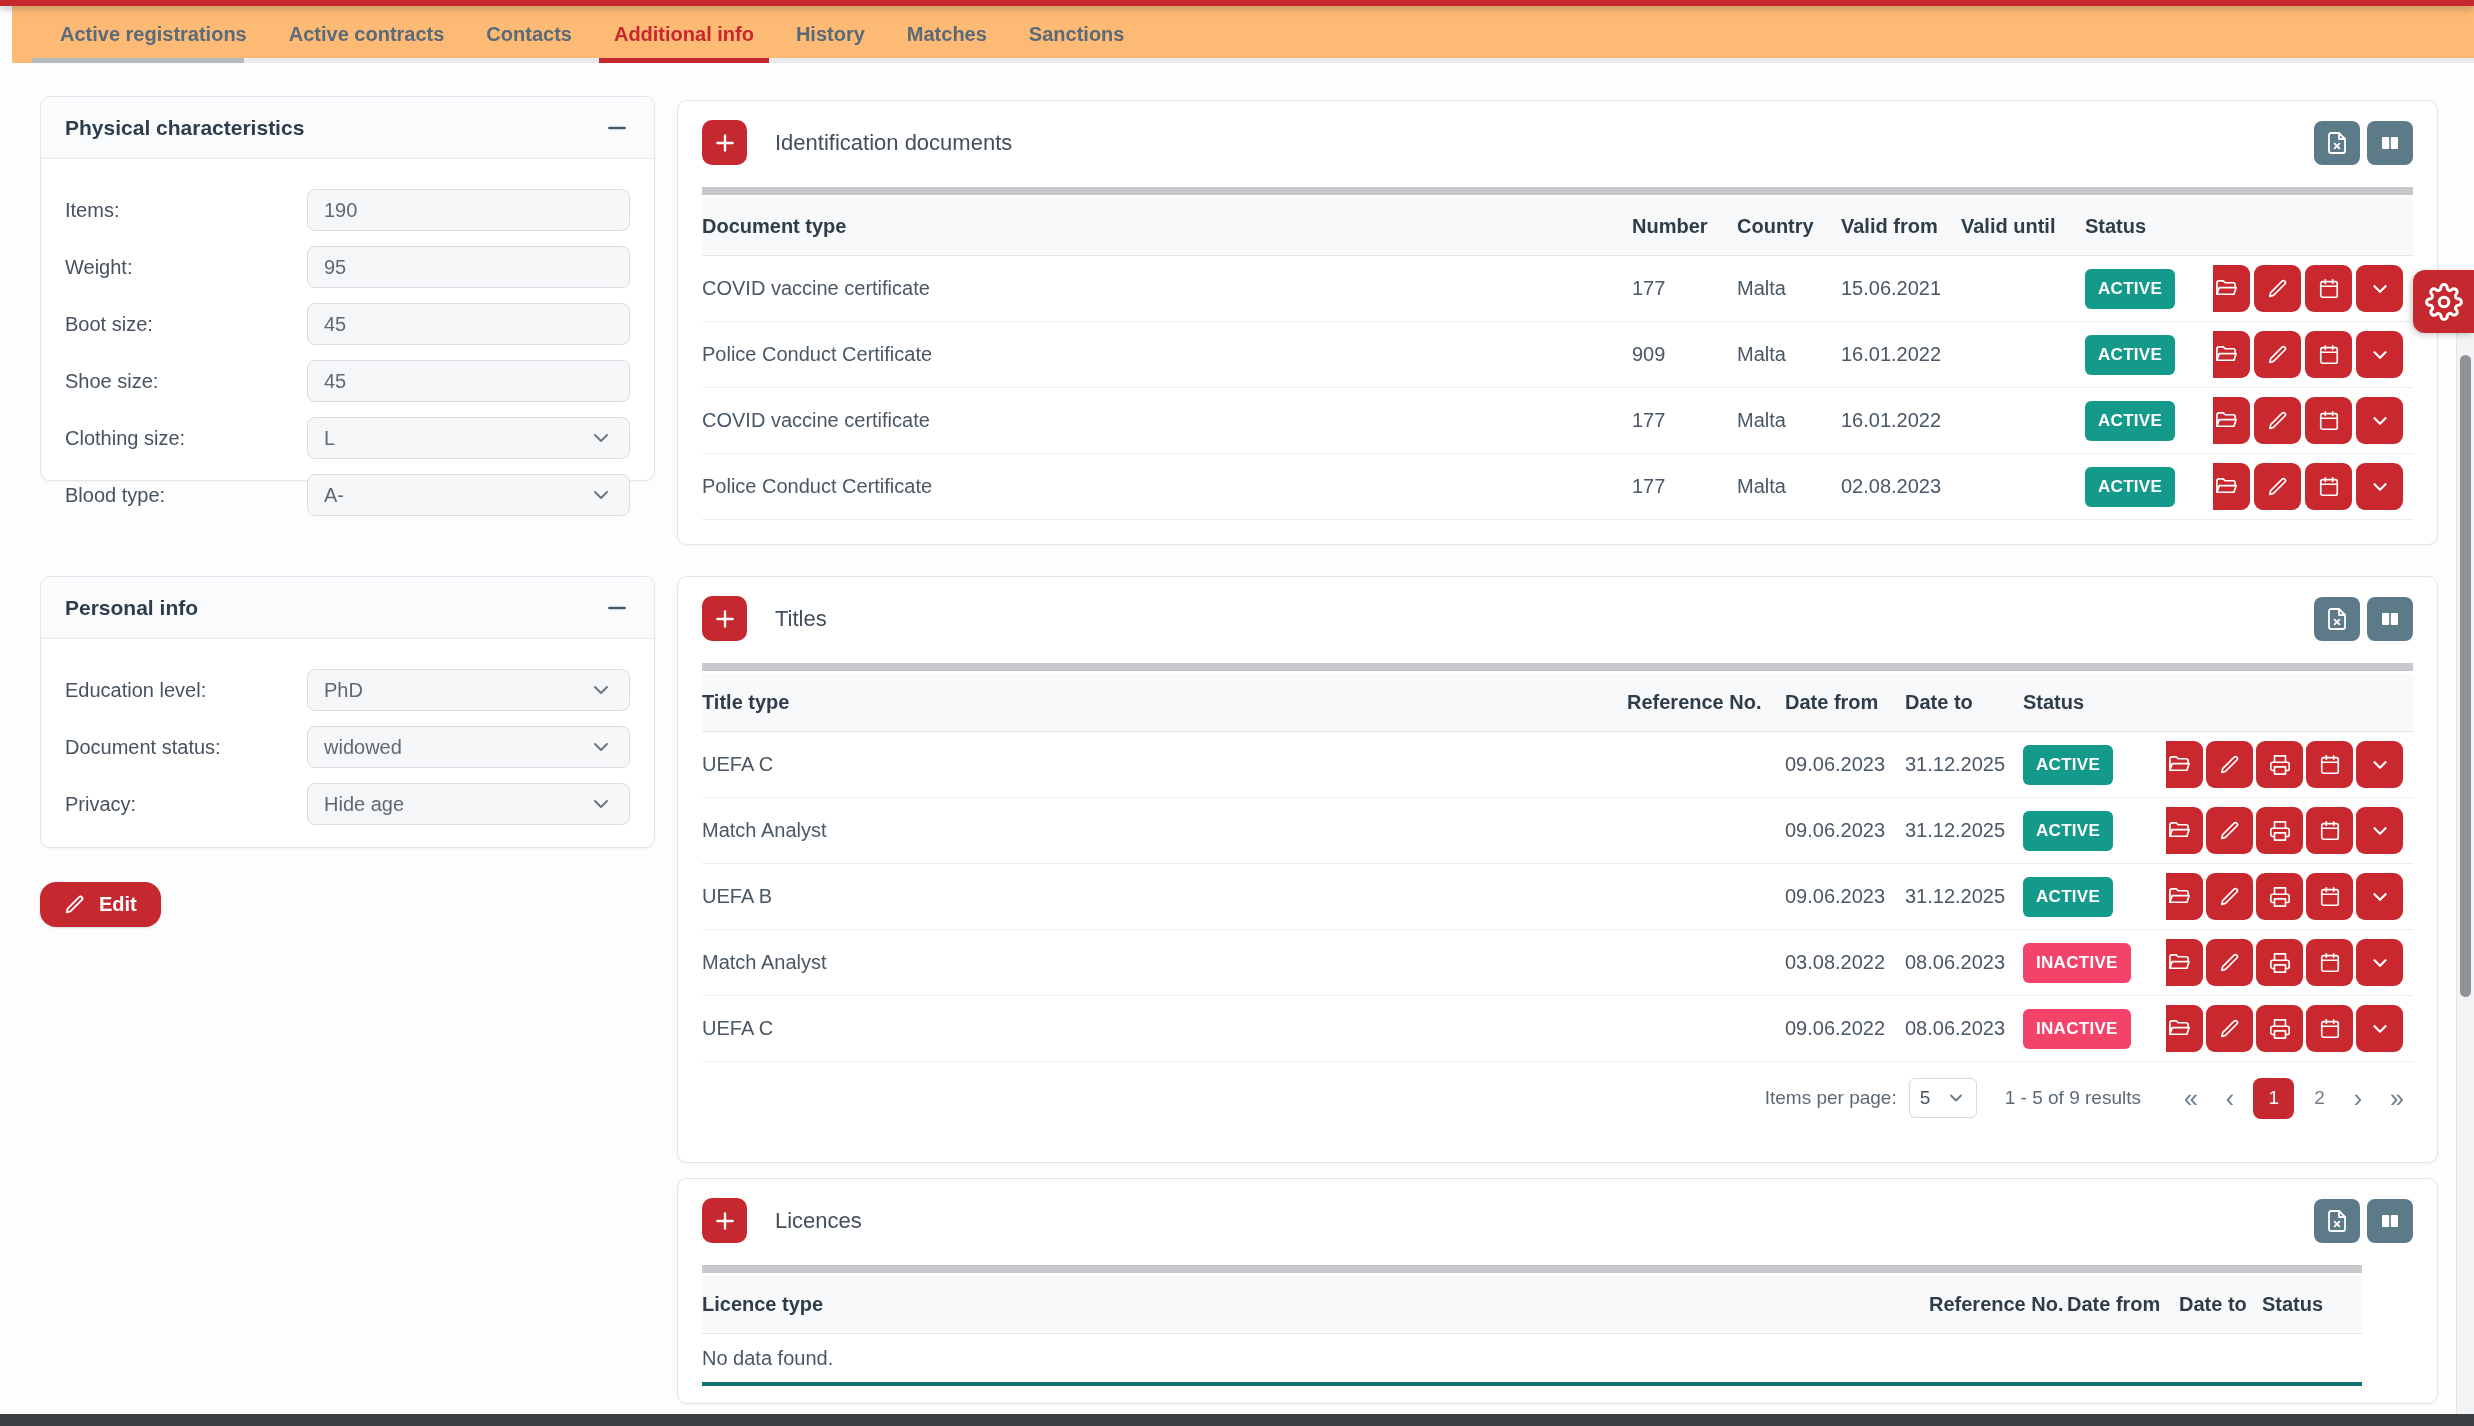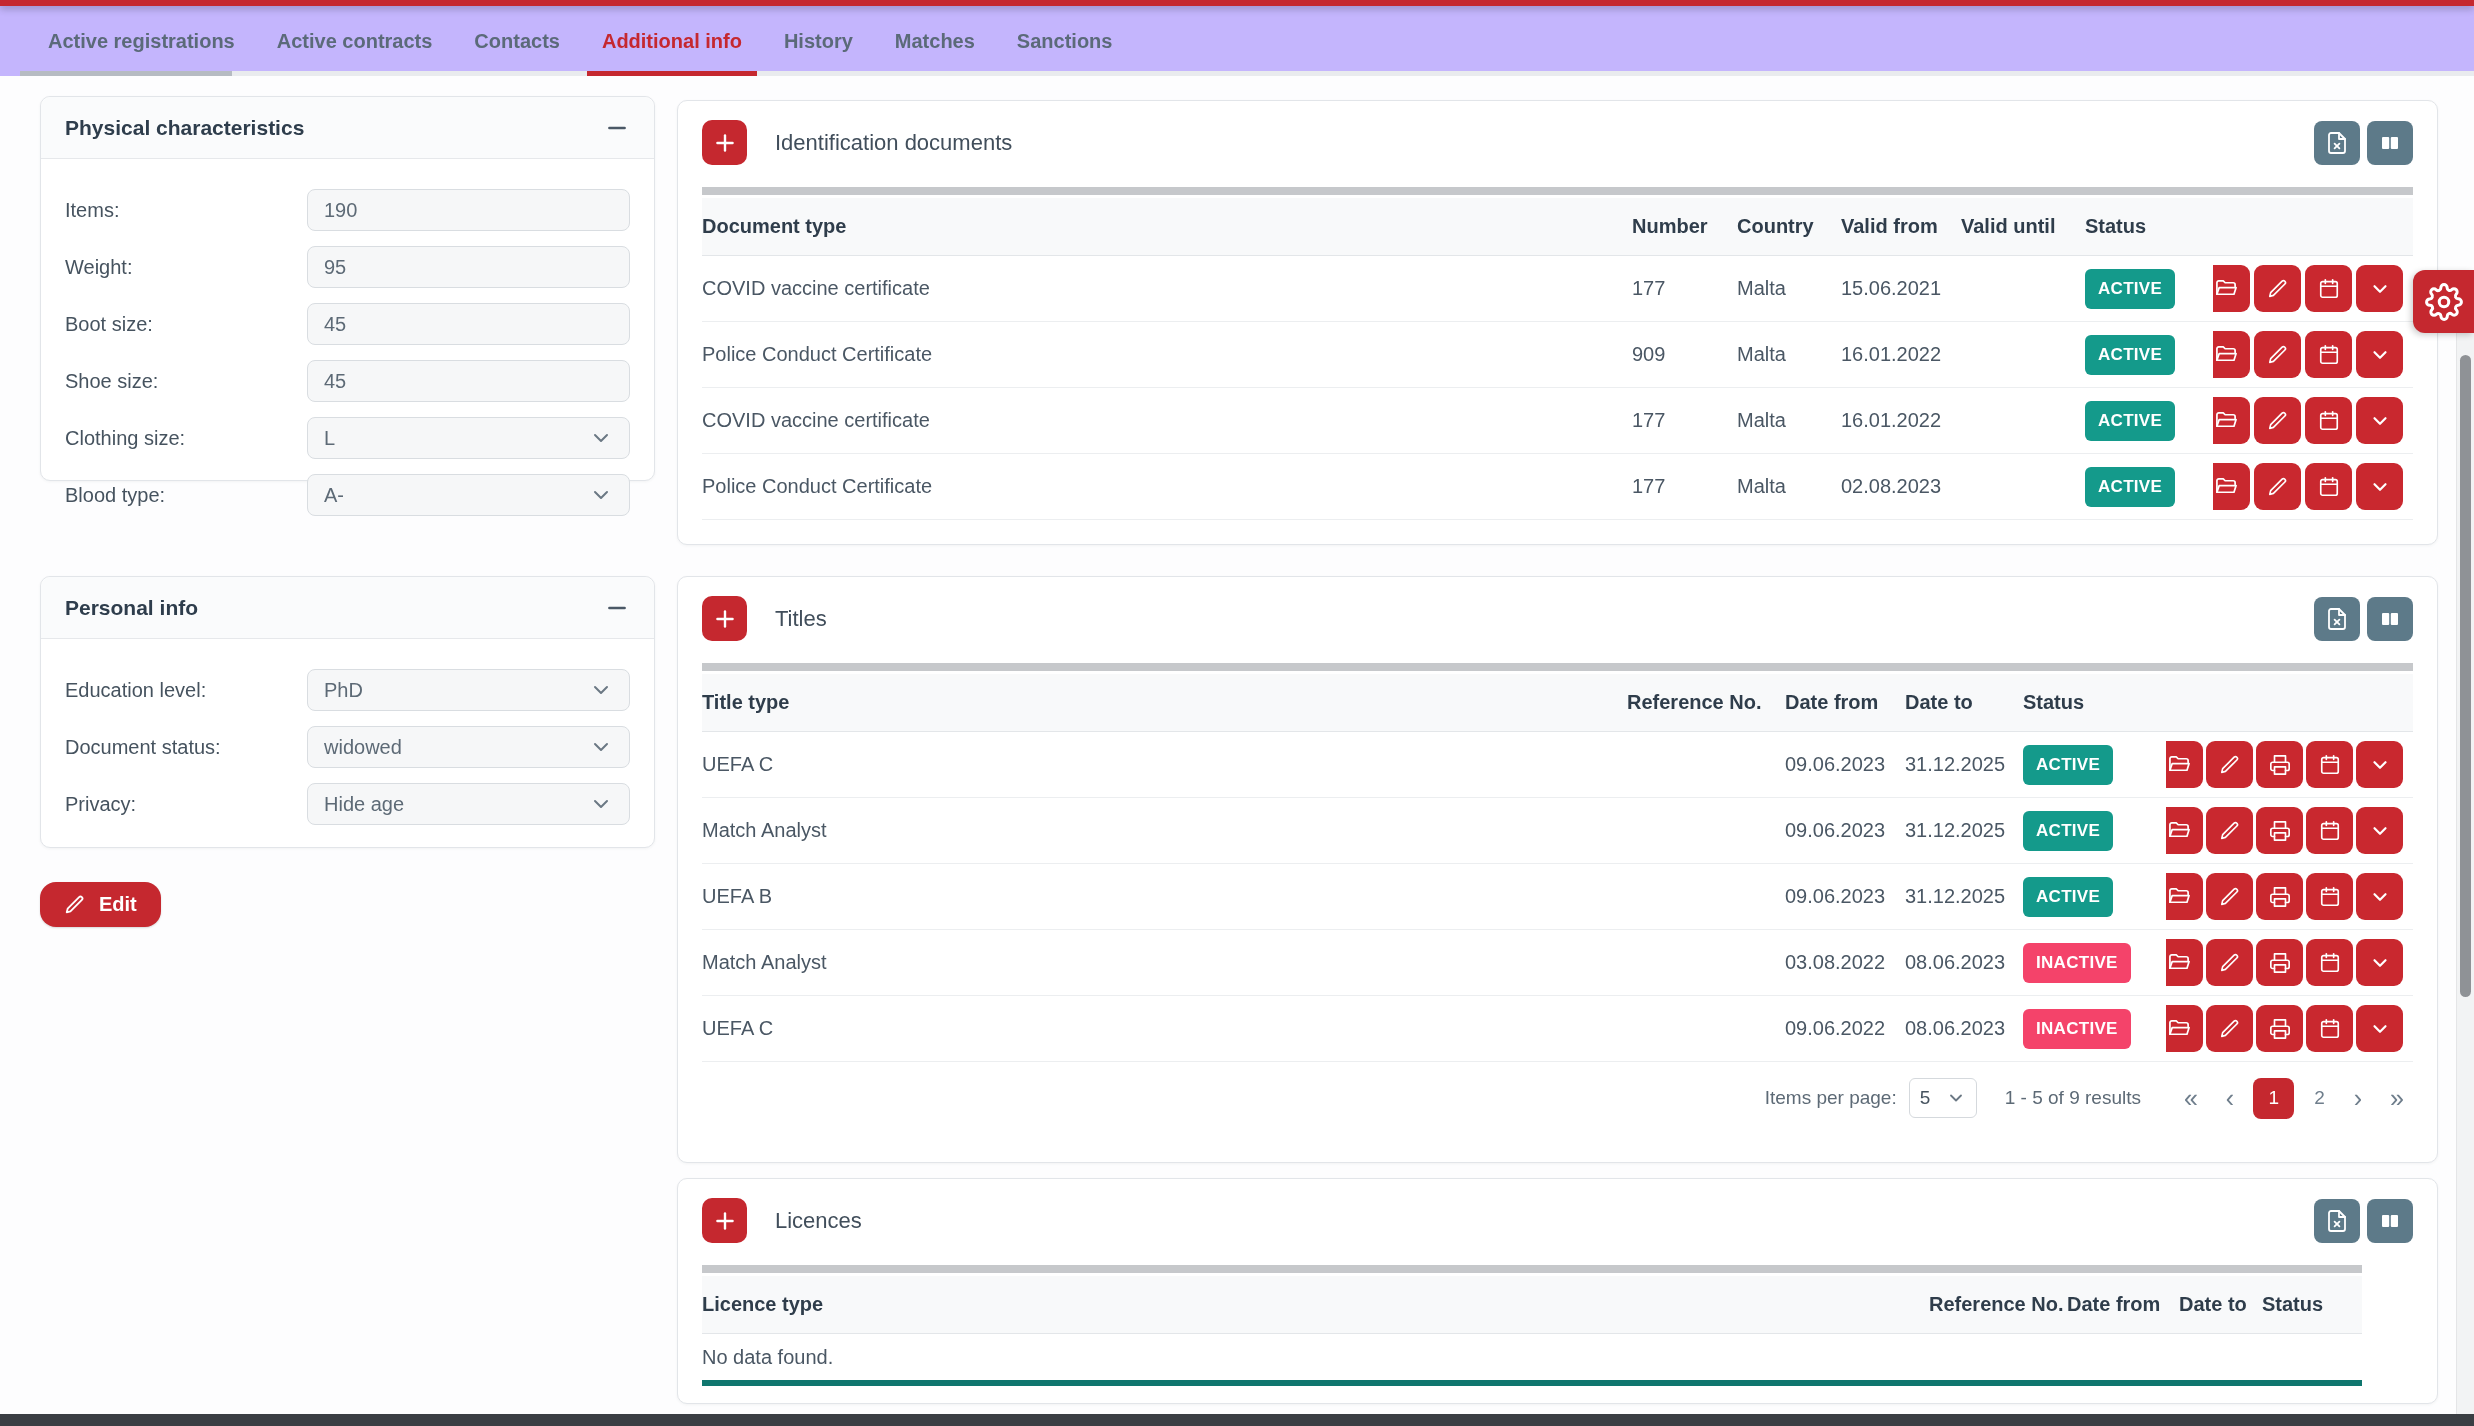--- a/index.html
+++ b/index.html
@@ -6,21 +6,21 @@
   html,body { width:2474px; height:1426px; }
   body {
     position:relative; overflow:hidden;
     background:#fdfdfe;
     font-family:"Liberation Sans","DejaVu Sans",sans-serif;
     color:#45525f;
   }
   
   .topbar { position:absolute; top:0; left:0; right:0; height:6px; background:#c5282f;
             box-shadow:0 3px 7px rgba(30,35,40,.28); z-index:9; }
-  .tabbar { position:absolute; top:6px; left:0; right:0; height:70px; background:#c4b5fd; z-index:8; }
+  .tabbar { position:absolute; top:6px; left:12px; right:0; height:57px; background:#fdba74; z-index:8; }
   .tabbar-line { position:absolute; bottom:0; left:20px; right:0; height:5px; background:#e9ebee; }
   .tab-scroll-thumb { position:absolute; bottom:0; left:20px; width:212px; height:5px; background:#b6bbc2; z-index:2; }
   .tabs { display:flex; gap:42px; padding-left:48px; height:100%; align-items:center; }
   .tab { position:relative; font-size:20px; font-weight:bold; color:#5b6a79; height:100%;
          display:flex; align-items:center; cursor:pointer; white-space:nowrap; }
   .tab.active { color:#c5282f; }
   .tab.active::after { content:""; position:absolute; left:-15px; right:-15px; bottom:0; height:5px;
                        background:#c5282f; z-index:3; }
   
   .card { position:absolute; background:#fff; border:1px solid #e2e5e9; border-radius:10px;
@@ -71,21 +71,21 @@
   .t-type{flex:1;} .t-ref{width:158px;} .t-from{width:120px;} .t-to{width:118px;}
   .t-status{width:143px;} .t-actions{width:247px; display:flex; gap:3px; justify-content:flex-end;}
   .l-type{flex:1;} .l-ref{width:138px;} .l-from{width:112px;} .l-to{width:83px;} .l-status{width:100px;}
   .badge { display:inline-block; padding:10px 13px; border-radius:6px; color:#fff;
            font-weight:bold; font-size:17px; letter-spacing:.3px; }
   .badge-active { background:#149a8b; }
   .badge-inactive { background:#f4436a; }
   .row-btn { width:47px; height:47px; border-radius:9px; background:#c9282f; color:#fff;
              display:flex; align-items:center; justify-content:center; cursor:pointer; flex:0 0 auto; }
   .empty-row { height:52px; display:flex; align-items:center; font-size:20px; color:#4a5764;
-               border-bottom:6px solid #0f766e; }
+               border-bottom:4px solid #0f766e; }
   
   .pagination { display:flex; align-items:center; justify-content:flex-end; height:72px;
                 margin:0 24px; font-size:19px; color:#5d6a76; }
   .pp-label { margin-right:12px; }
   .pp-select { width:68px; height:40px; border:1px solid #d5d9dd; border-radius:6px; background:#fff;
                display:flex; align-items:center; justify-content:space-between; padding:0 10px;
                cursor:pointer; color:#46535f; }
   .pp-results { margin-left:28px; }
   .page-nav { display:flex; align-items:center; gap:10px; margin-left:34px; color:#6f7e8c; }
   .nav-glyph { font-size:25px; padding:0 9px; cursor:pointer; line-height:1; }

